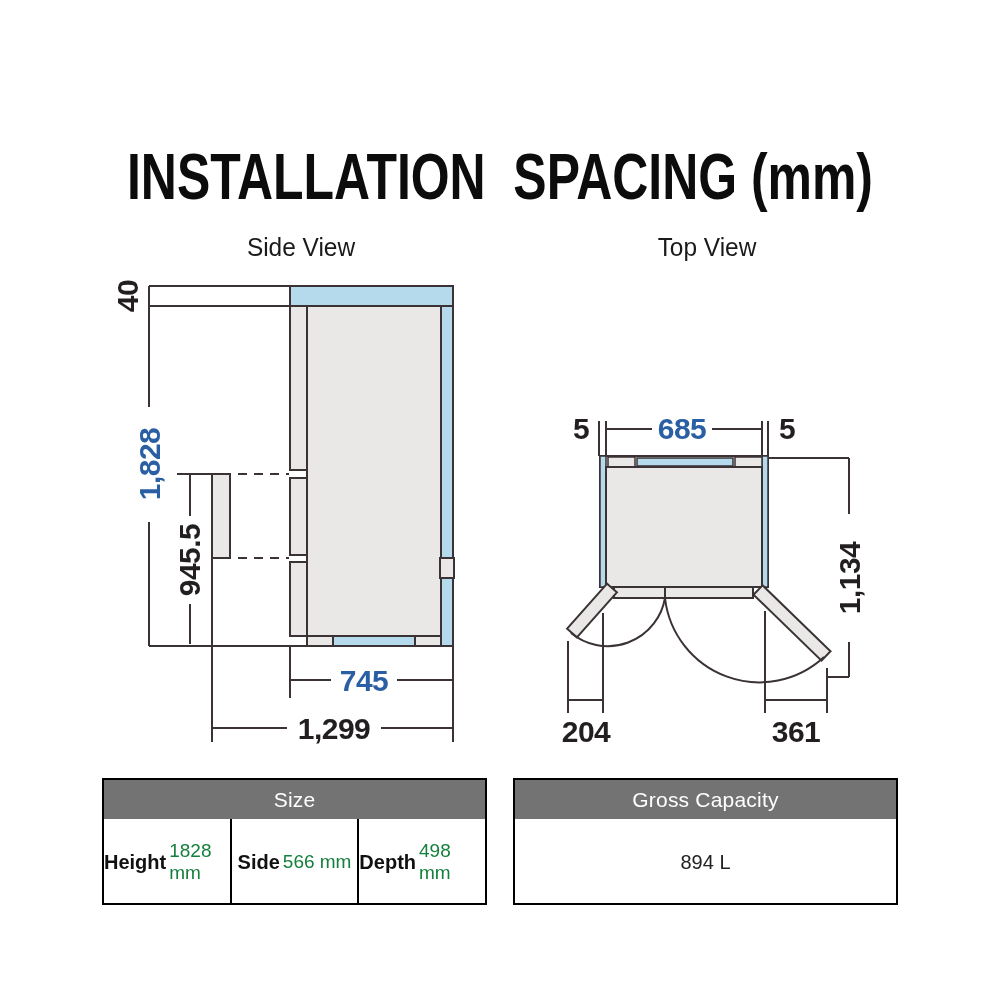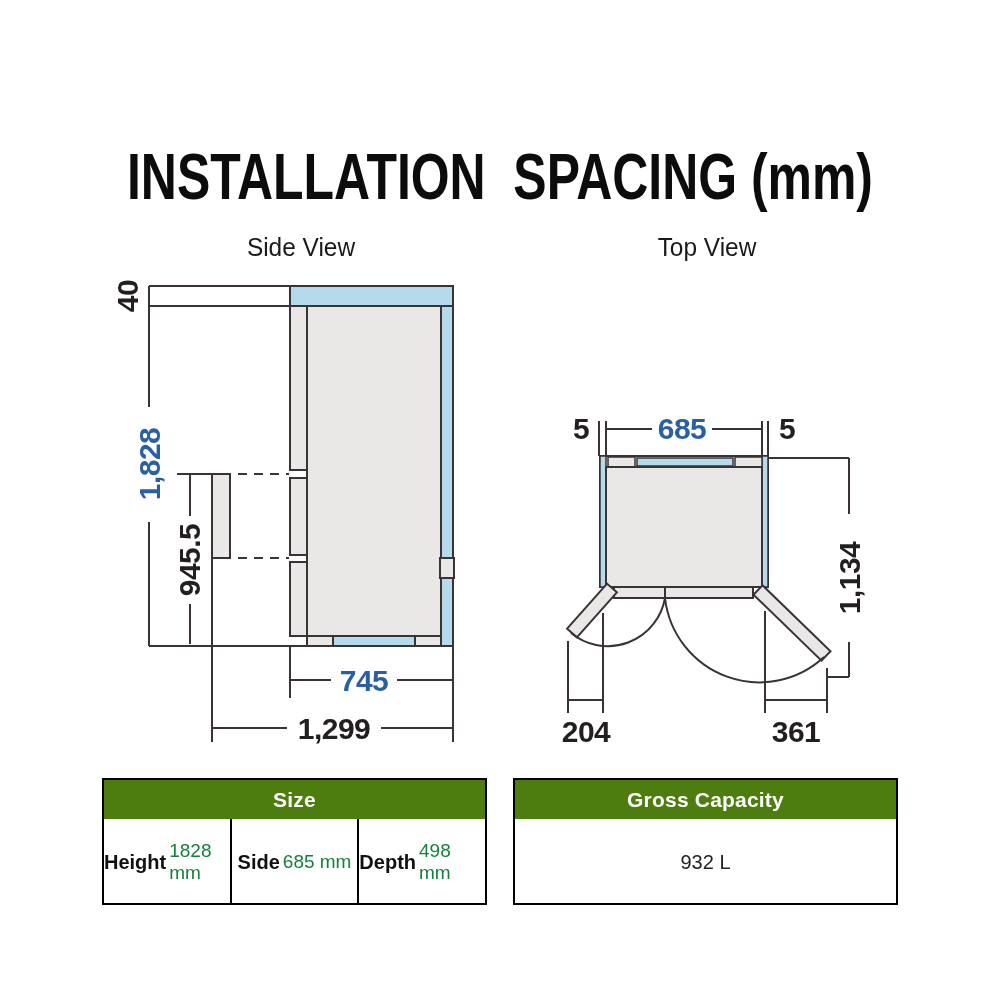--- a/index.html
+++ b/index.html
@@ -14,22 +14,22 @@
   #top-label{left:597px;}
   svg{position:absolute;left:0;top:0;}
   svg text{font-family:"Liberation Sans",sans-serif;font-weight:700;font-size:30px;
            fill:#231f20;letter-spacing:-0.5px;}
   svg text.blue{fill:#2b5fa3;}
 
   .spec-table{position:absolute;top:778px;border:2px solid #000;background:#fff;
               box-sizing:border-box;}
   #size-table{left:102px;width:385px;height:127px;}
   #capacity-table{left:513px;width:385px;height:127px;}
-  .spec-header{height:39px;background:#4d7c0f;color:#fff;display:flex;align-items:center;
-               justify-content:center;font-size:21px;font-weight:700;letter-spacing:0.2px;}
+  .spec-header{height:39px;background:#737373;color:#fff;display:flex;align-items:center;
+               justify-content:center;font-size:21px;font-weight:400;letter-spacing:0.2px;}
   .spec-body{display:flex;height:86px;}
   .spec-cell{flex:1;display:flex;flex-direction:row;align-items:center;
              justify-content:center;gap:3px;border-right:2px solid #000;}
   .spec-cell:last-child{border-right:none;}
   .cell-label{font-size:20px;font-weight:700;}
   .cell-value{font-size:19px;font-weight:400;color:#15803d;}
   .capacity-body{display:flex;align-items:center;justify-content:center;height:86px;
                  font-size:20px;font-weight:400;color:#222;}
 </style>
 </head>
@@ -155,27 +155,27 @@
 
   <div class="spec-table" id="size-table">
     <div class="spec-header">Size</div>
     <div class="spec-body">
       <div class="spec-cell">
         <div class="cell-label">Height</div>
         <div class="cell-value">1828 mm</div>
       </div>
       <div class="spec-cell">
         <div class="cell-label">Side</div>
-        <div class="cell-value">685 mm</div>
+        <div class="cell-value">566 mm</div>
       </div>
       <div class="spec-cell">
         <div class="cell-label">Depth</div>
         <div class="cell-value">498 mm</div>
       </div>
     </div>
   </div>
 
   <div class="spec-table" id="capacity-table">
     <div class="spec-header">Gross Capacity</div>
-    <div class="capacity-body">932 L</div>
+    <div class="capacity-body">894 L</div>
   </div>
 
 </div>
 
 </body></html>

